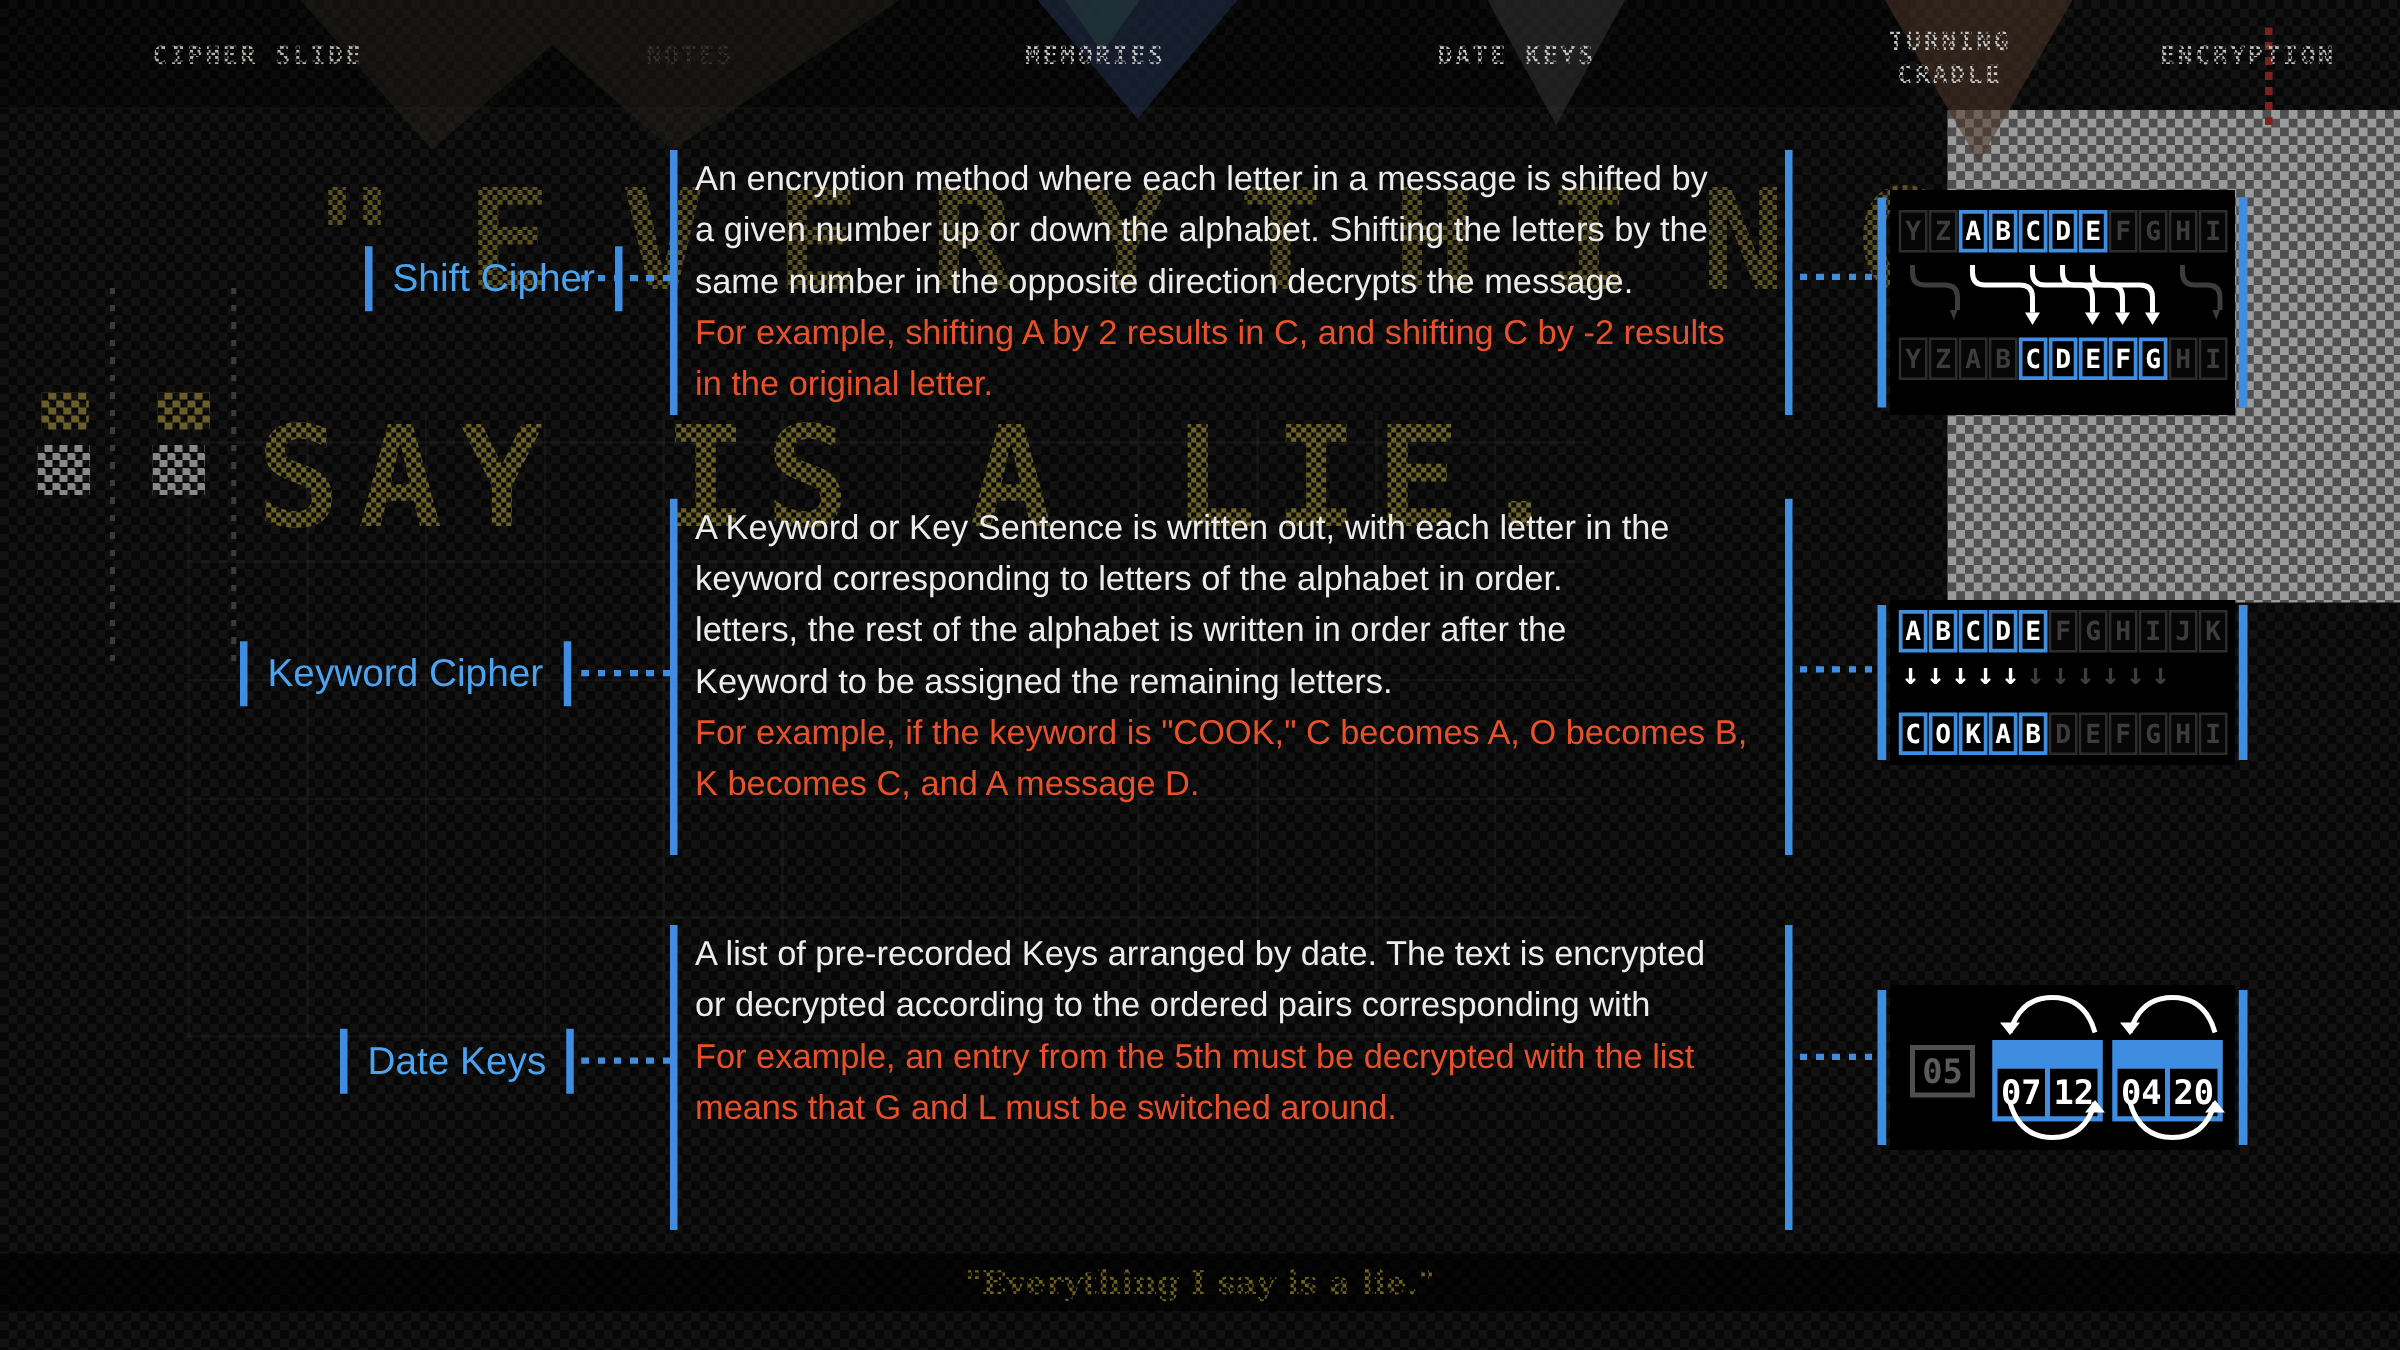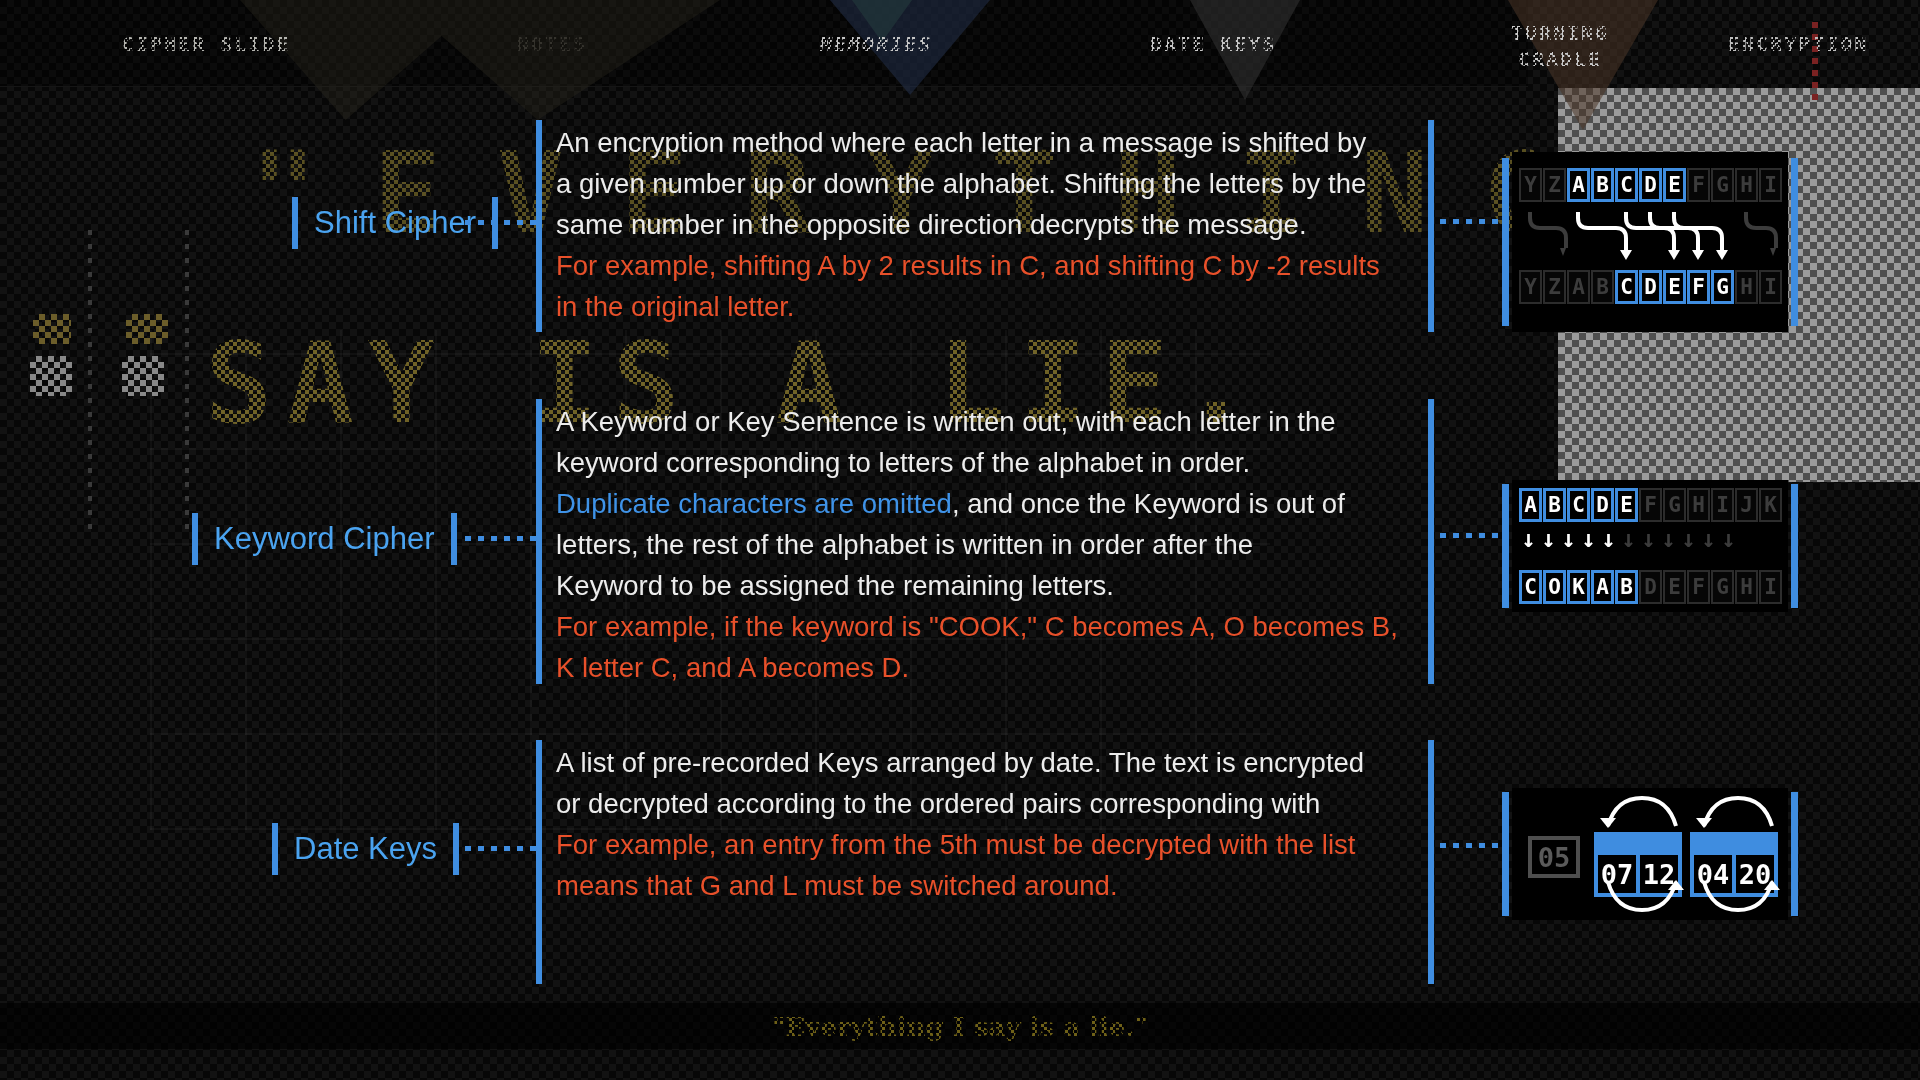--- a/index.html
+++ b/index.html
@@ -108,21 +108,21 @@
   <div class="abs topbar">
     <div class="wshape" style="left:240px;top:0;width:480px;height:120px;background:#2e2a20;opacity:.35;"></div>
     <div class="tri" style="left:852px;top:0;width:60px;height:42px;background:#1e3a22;opacity:.8;"></div>
     <div class="tri" style="left:830px;top:0;width:160px;height:95px;background:#23304a;opacity:.55;"></div>
     <div class="tri" style="left:1190px;top:0;width:110px;height:100px;background:#383838;opacity:.5;"></div>
     <div class="tri" style="left:1508px;top:0;width:150px;height:130px;background:#4a3426;opacity:.55;"></div>
     <div class="reddots" style="left:1812px;top:22px;height:78px;"></div>
 
     <div class="tab" style="left:122px;top:32px;">CIPHER SLIDE</div>
     <div class="tab" style="left:517px;top:32px;color:#35332d;">NOTES</div>
-    <div class="tab" style="left:820px;top:32px;color:#c6c6c6;font-style:italic;">MEMORIES</div>
+    <div class="tab" style="left:820px;top:32px;color:#c6c6c6;">MEMORIES</div>
     <div class="tab" style="left:1150px;top:32px;color:#c6c6c6;">DATE KEYS</div>
     <div class="tab" style="left:1500px;top:20px;width:120px;text-align:center;line-height:26px;color:#c9c9c9;">TURNING CRADLE</div>
     <div class="tab" style="left:1728px;top:32px;color:#bfbfbf;">ENCRYPTION</div>
   </div>
 
   <div class="label-group" style="left:252px;top:196px;padding-left:40px;">
     <div class="label-bar"></div>
     <div class="label-text">Shift Cipher</div>
     <div class="label-bar"></div>
   </div>
@@ -193,25 +193,24 @@
   <div class="label-group" style="left:192px;top:512px;">
     <div class="label-bar"></div>
     <div class="label-text">Keyword Cipher</div>
     <div class="label-bar"></div>
   </div>
   <div class="dotline" style="left:465px;top:536px;width:71px;"></div>
   <div class="vline" style="left:536px;top:399px;height:285px;"></div>
   <div class="textblock" style="left:556px;top:401px;">
     <div><span class="w">A Keyword or Key Sentence is written out, with each letter in the</span></div>
     <div><span class="w">keyword corresponding to letters of the alphabet in order.</span></div>
-    <div><span class="b">Duplicate characters are omitted</span><span class="w">, and once the Keyword is out of</span></div>
     <div><span class="w">letters, the rest of the alphabet is written in order after the</span></div>
     <div><span class="w">Keyword to be assigned the remaining letters.</span></div>
     <div><span class="o">For example, if the keyword is "COOK," C becomes A, O becomes B,</span></div>
-    <div><span class="o">K letter C, and A becomes D.</span></div>
+    <div><span class="o">K becomes C, and A message D.</span></div>
   </div>
   <div class="vline" style="left:1428px;top:399px;height:285px;"></div>
   <div class="dotline" style="left:1440px;top:533px;width:60px;"></div>
   <div class="vline" style="left:1502px;top:484px;height:124px;width:7px;"></div>
   <div class="panel" style="left:1512px;top:480px;height:132px;">
     <div class="cellrow" style="top:8px;">
         <span class="cell hi">A</span>
         <span class="cell hi">B</span>
         <span class="cell hi">C</span>
         <span class="cell hi">D</span>

